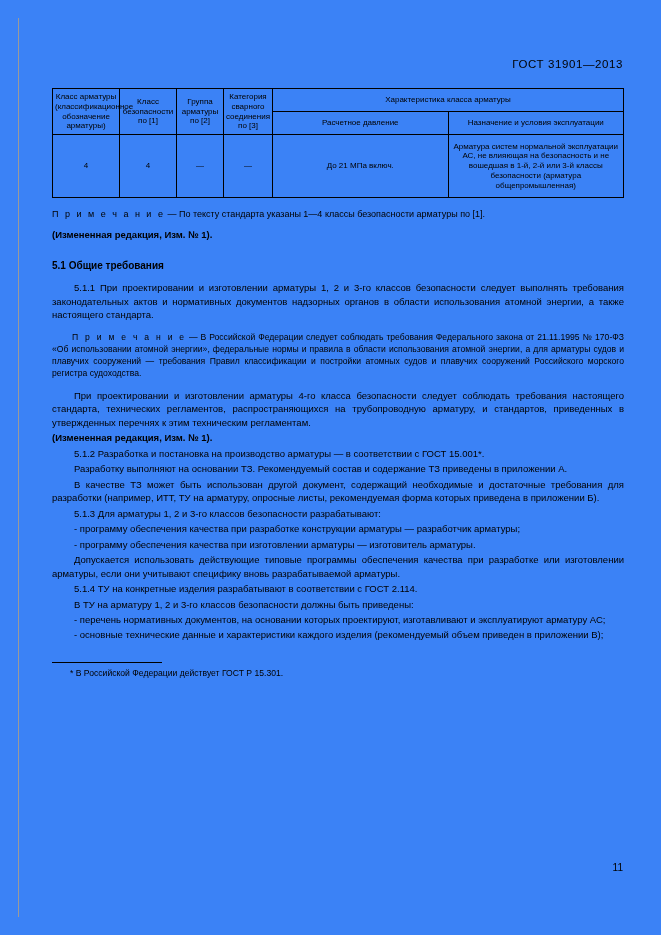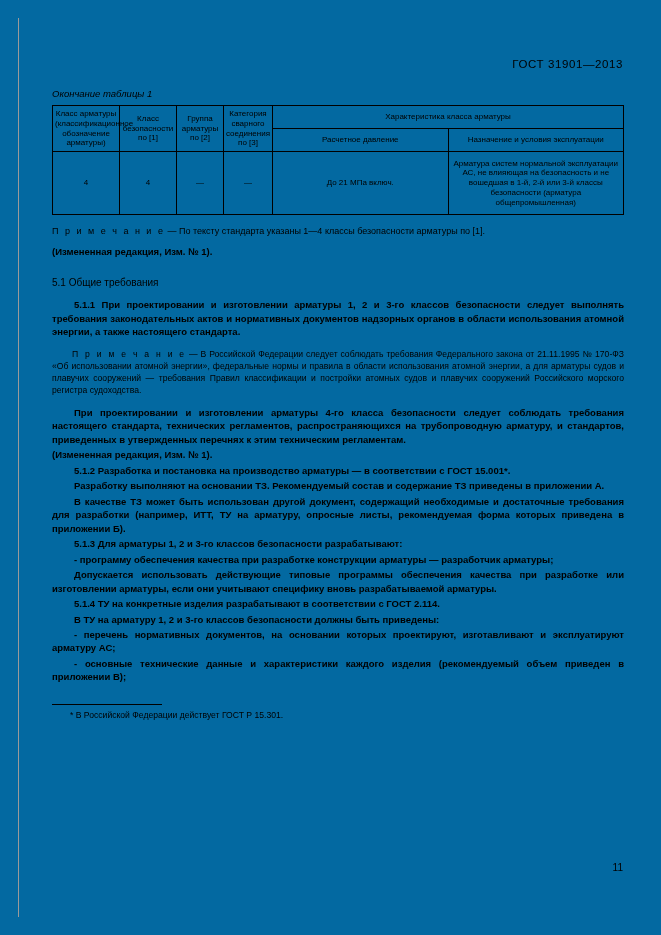--- a/index.html
+++ b/index.html
@@ -13,21 +13,21 @@
     font-family: "Liberation Sans", sans-serif;
     color: #000000;
     position: relative;
     overflow: hidden;
   }
   .page {
     position: absolute;
     left: 0; top: 0;
     width: 661px;
     height: 935px;
-    background: #0369a1;
+    background: #3b82f6;
   }
   .header {
     position: absolute;
     top: 58px;
     right: 38px;
     font-size: 11.5px;
     letter-spacing: 0.6px;
     font-family: "Liberation Sans", sans-serif;
   }
   .content {
@@ -89,29 +89,28 @@
     font-size: 9.5px;
     font-weight: bold;
   }
   h2.sect {
     font-size: 11px;
     font-weight: bold;
     margin: 26px 0 0 0;
   }
   h3.subsect {
     font-size: 10px;
-    font-weight: normal;
+    font-weight: bold;
     margin: 20px 0 0 0;
   }
   p.para {
     font-size: 9.5px;
     line-height: 1.42;
     margin: 10px 0 0 0;
     text-align: justify;
-    font-weight: bold;
   }
   p.para.tight {
     margin-top: 2px;
   }
   p.indent {
     text-indent: 22px;
   }
   p.small {
     font-size: 8.6px;
     line-height: 1.4;
@@ -156,21 +155,20 @@
 <body>
 
 <div class="page">
 
   <div class="edge"></div>
 
   <div class="header">ГОСТ 31901—2013</div>
 
   <div class="content">
 
-    <div class="tbl-caption">Окончание таблицы 1</div>
 
     <table class="main">
       <tbody>
         <tr>
           <th class="hdr-cls" rowspan="2">Класс арматуры (классификационное обозначение арматуры)</th>
           <th class="hdr-safe" rowspan="2">Класс безопасности по [1]</th>
           <th class="hdr-grp" rowspan="2">Группа арматуры по [2]</th>
           <th class="hdr-cat" rowspan="2">Категория сварного соединения по [3]</th>
           <th class="hdr-char" colspan="2">Характеристика класса арматуры</th>
         </tr>
@@ -202,20 +200,21 @@
 
     <p class="para indent">При проектировании и изготовлении арматуры 4-го класса безопасности следует соблюдать требования настоящего стандарта, технических регламентов, распространяющихся на трубопроводную арматуру, и стандартов, приведенных в утвержденных перечнях к этим техническим регламентам.</p>
 
     <p class="para bold tight">(Измененная редакция, Изм. № 1).</p>
 
     <p class="para indent tight">5.1.2  Разработка и постановка на производство арматуры — в соответствии с ГОСТ 15.001*.</p>
     <p class="para indent tight">Разработку выполняют на основании ТЗ. Рекомендуемый состав и содержание ТЗ приведены в приложении А.</p>
     <p class="para indent tight">В качестве ТЗ может быть использован другой документ, содержащий необходимые и достаточные требования для разработки (например, ИТТ, ТУ на арматуру, опросные листы, рекомендуемая форма которых приведена в приложении Б).</p>
     <p class="para indent tight">5.1.3  Для арматуры 1, 2 и 3-го классов безопасности разрабатывают:</p>
     <p class="para indent tight">- программу обеспечения качества при разработке конструкции арматуры — разработчик арматуры;</p>
+    <p class="para indent tight">- программу обеспечения качества при изготовлении арматуры — изготовитель арматуры.</p>
     <p class="para indent tight">Допускается использовать действующие типовые программы обеспечения качества при разработке или изготовлении арматуры, если они учитывают специфику вновь разрабатываемой арматуры.</p>
     <p class="para indent tight">5.1.4  ТУ на конкретные изделия разрабатывают в соответствии с ГОСТ 2.114.</p>
     <p class="para indent tight">В ТУ на арматуру 1, 2 и 3-го классов безопасности должны быть приведены:</p>
     <p class="para indent tight">- перечень нормативных документов, на основании которых проектируют, изготавливают и эксплуатируют арматуру АС;</p>
     <p class="para indent tight">- основные технические данные и характеристики каждого изделия (рекомендуемый объем приведен в приложении В);</p>
 
     <div class="footnote-rule"></div>
     <p class="footnote">* В Российской Федерации действует ГОСТ Р 15.301.</p>
 
   </div>

